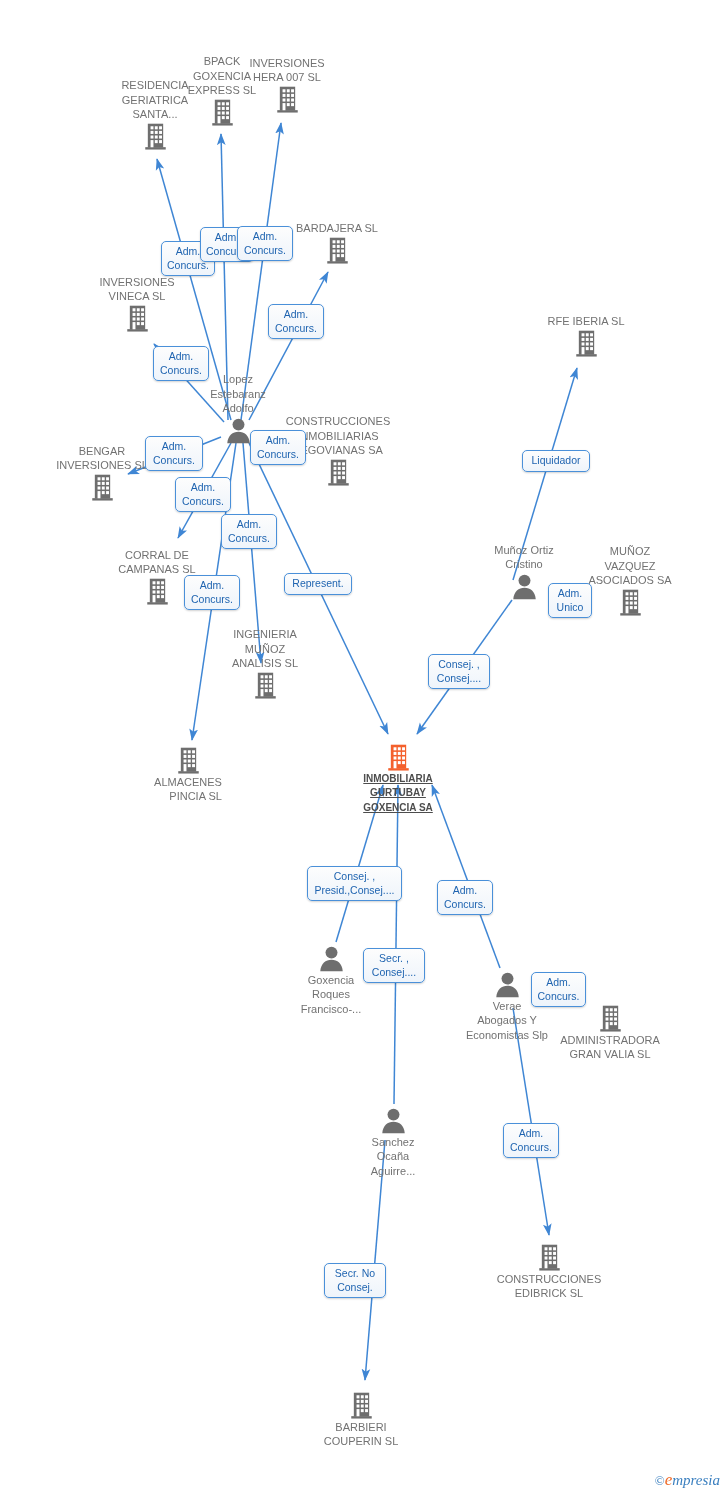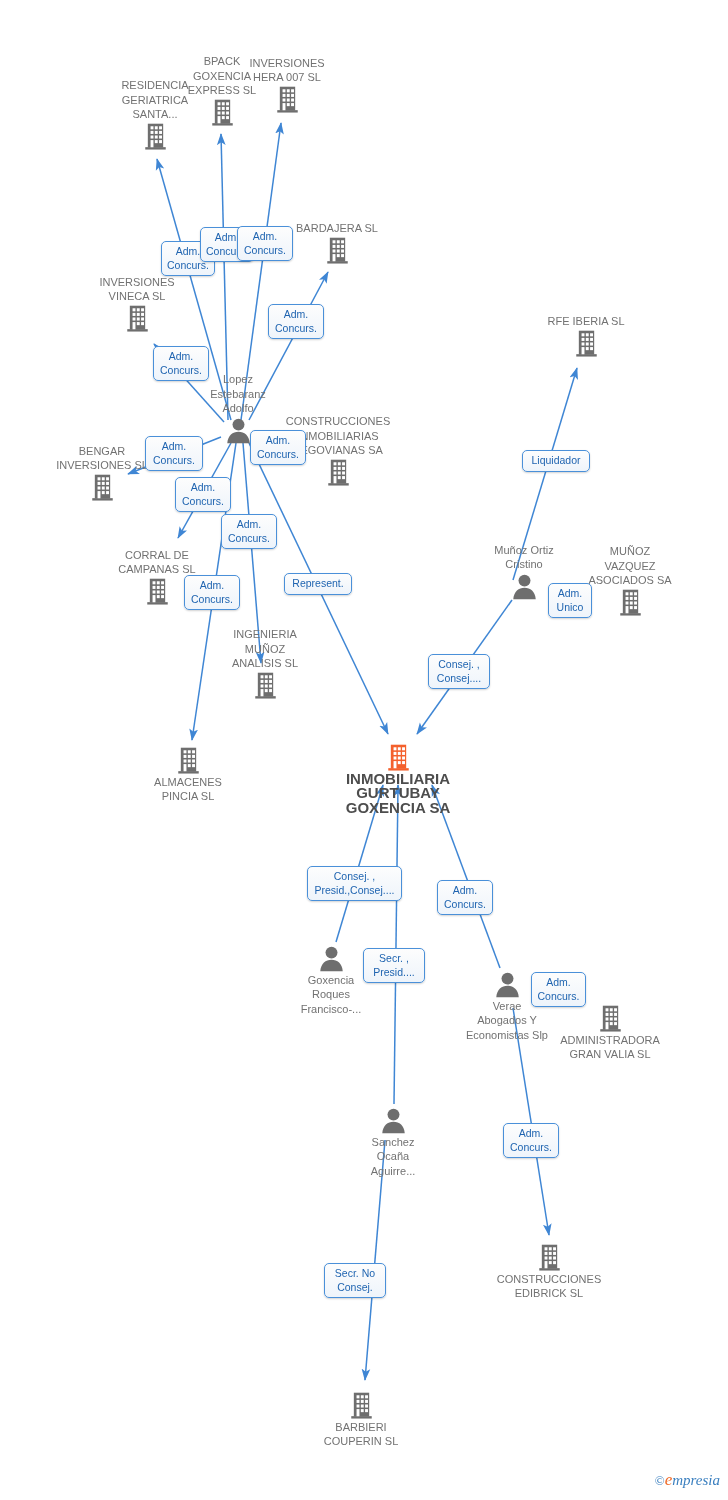--- a/index.html
+++ b/index.html
@@ -46,22 +46,23 @@
   .node-inner {
     display: flex;
     flex-direction: column;
     align-items: center;
   }
   .node.above .node-inner { flex-direction: column; }
   .node.below .node-inner { flex-direction: column; }
   .node.center .nlabel {
     color: #4d4d4d;
     font-weight: bold;
-    font-size: 15px;
+    font-size: 10px;
     line-height: 14.5px;
+    text-decoration: underline;
   }
   .reltag {
     position: absolute;
     box-sizing: border-box;
     background: linear-gradient(to bottom, #fdfdfd 0%, #eef4fb 100%);
     border: 1.3px solid #4a90d9;
     border-radius: 5px;
     color: #1f64b0;
     font-size: 10.5px;
     line-height: 13.5px;
@@ -351,21 +352,21 @@
               <rect x="10.2" y="15.8" width="3.4" height="3.6" fill="#ffffff"></rect>
               <rect x="15.2" y="15.8" width="3.4" height="3.6" fill="#ffffff"></rect>
               <rect x="20.2" y="15.8" width="3.4" height="3.6" fill="#ffffff"></rect>
               <rect x="15.2" y="21.2" width="3.4" height="3.6" fill="#ffffff"></rect>
               <rect x="20.2" y="21.2" width="3.4" height="3.6" fill="#ffffff"></rect>
               <rect x="10.2" y="21.2" width="3.4" height="8.4" fill="#ffffff"></rect>
             </svg>
           </span>
         </div>
       </div>
-      <div class="node below" style="left: 188px; top: 745.5px;">
+      <div class="node below" style="left: 188px; top: 745.5px; text-align: right;">
         <div class="node-inner">
           <span style="display: block; line-height: 0;">
             <svg width="29" height="29" viewBox="0 0 32 34" class="ico">
               <path d="M7 2 h18 v28 h-18 z" fill="#6e6e6e"></path>
               <rect x="4" y="29.5" width="24" height="2.8" fill="#6e6e6e"></rect>
               <rect x="10.2" y="5" width="3.4" height="3.6" fill="#ffffff"></rect>
               <rect x="15.2" y="5" width="3.4" height="3.6" fill="#ffffff"></rect>
               <rect x="20.2" y="5" width="3.4" height="3.6" fill="#ffffff"></rect>
               <rect x="10.2" y="10.4" width="3.4" height="3.6" fill="#ffffff"></rect>
               <rect x="15.2" y="10.4" width="3.4" height="3.6" fill="#ffffff"></rect>
@@ -604,21 +605,21 @@
       <div class="reltag" style="left: 522px; top: 430px; width: 68px; margin-top: 20px;">Liquidador</div>
       <div class="reltag" style="left: 548px; top: 583px; width: 44px;">Adm.
 Unico</div>
       <div class="reltag" style="left: 428px; top: 654px; width: 62px;">Consej. ,
 Consej....</div>
       <div class="reltag" style="left: 307px; top: 866px; width: 95px;">Consej. ,
 Presid.,Consej....</div>
       <div class="reltag" style="left: 437px; top: 880px; width: 56px;">Adm.
 Concurs.</div>
       <div class="reltag" style="left: 363px; top: 948px; width: 62px;">Secr. ,
-Presid....</div>
+Consej....</div>
       <div class="reltag" style="left: 531px; top: 972px; width: 55px;">Adm.
 Concurs.</div>
       <div class="reltag" style="left: 503px; top: 1123px; width: 56px;">Adm.
 Concurs.</div>
       <div class="reltag" style="left: 324px; top: 1263px; width: 62px;">Secr.  No
 Consej.</div>
     </div>
 
   <div class="watermark">
     <span class="cmark">©</span><span class="e">e</span><span class="rest">mpresia</span>

